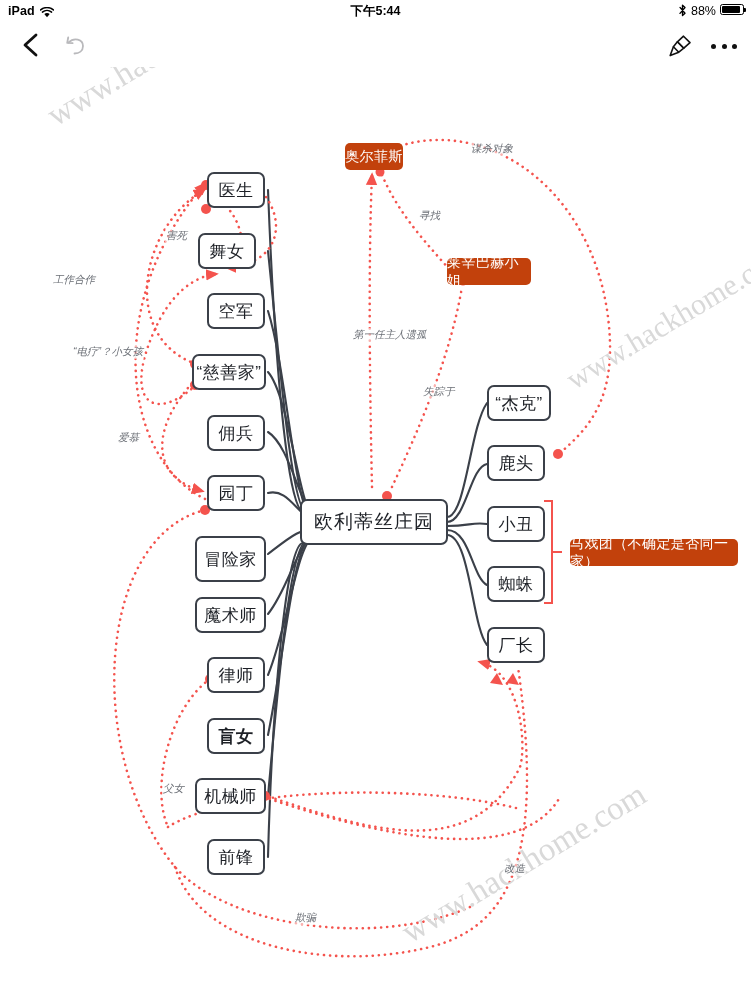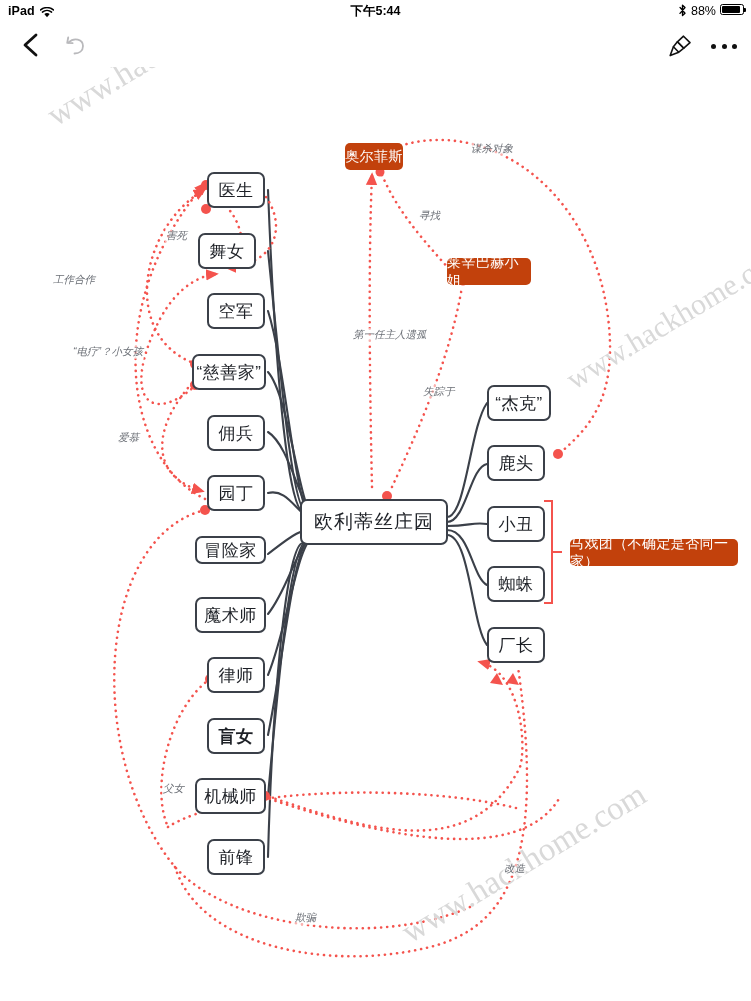--- a/index.html
+++ b/index.html
@@ -267,21 +267,21 @@
   </svg>
 
   <div class="node center" style="left:300px;top:432px;width:148px;height:46px;">欧利蒂丝庄园</div>
 
   <div class="node" style="left:207px;top:105px;width:58px;height:36px;">医生</div>
   <div class="node" style="left:198px;top:166px;width:58px;height:36px;">舞女</div>
   <div class="node" style="left:207px;top:226px;width:58px;height:36px;">空军</div>
   <div class="node" style="left:192px;top:287px;width:74px;height:36px;">“慈善家”</div>
   <div class="node" style="left:207px;top:348px;width:58px;height:36px;">佣兵</div>
   <div class="node" style="left:207px;top:408px;width:58px;height:36px;">园丁</div>
-  <div class="node" style="left:195px;top:469px;width:71px;height:28px;">冒险家</div>
+  <div class="node" style="left:195px;top:469px;width:71px;height:46px;">冒险家</div>
   <div class="node" style="left:195px;top:530px;width:71px;height:36px;">魔术师</div>
   <div class="node" style="left:207px;top:590px;width:58px;height:36px;">律师</div>
   <div class="node" style="left:207px;top:651px;width:58px;height:36px;font-weight:bold;">盲女</div>
   <div class="node" style="left:195px;top:711px;width:71px;height:36px;">机械师</div>
   <div class="node" style="left:207px;top:772px;width:58px;height:36px;">前锋</div>
 
   <div class="node" style="left:487px;top:318px;width:64px;height:36px;">“杰克”</div>
   <div class="node" style="left:487px;top:378px;width:58px;height:36px;">鹿头</div>
   <div class="node" style="left:487px;top:439px;width:58px;height:36px;">小丑</div>
   <div class="node" style="left:487px;top:499px;width:58px;height:36px;">蜘蛛</div>

